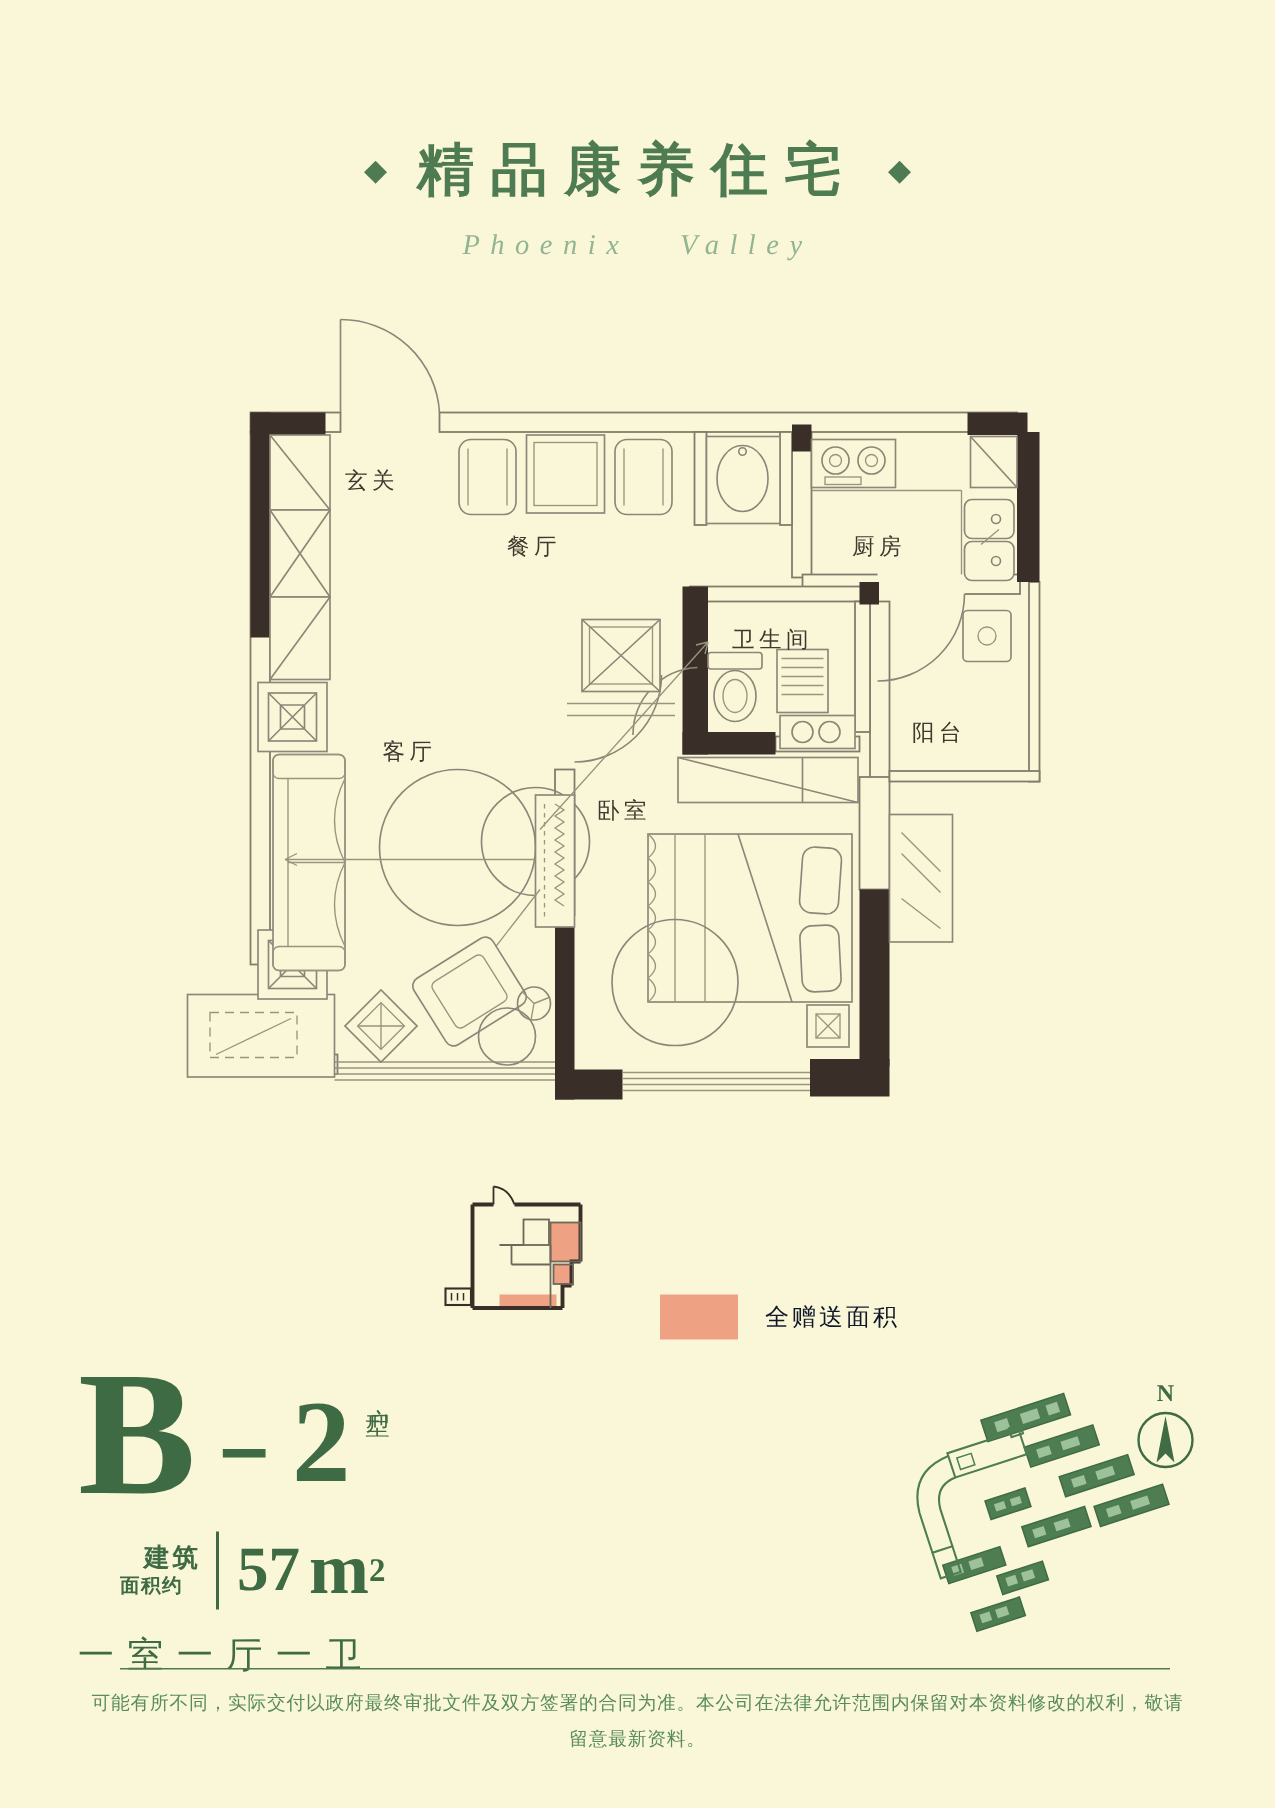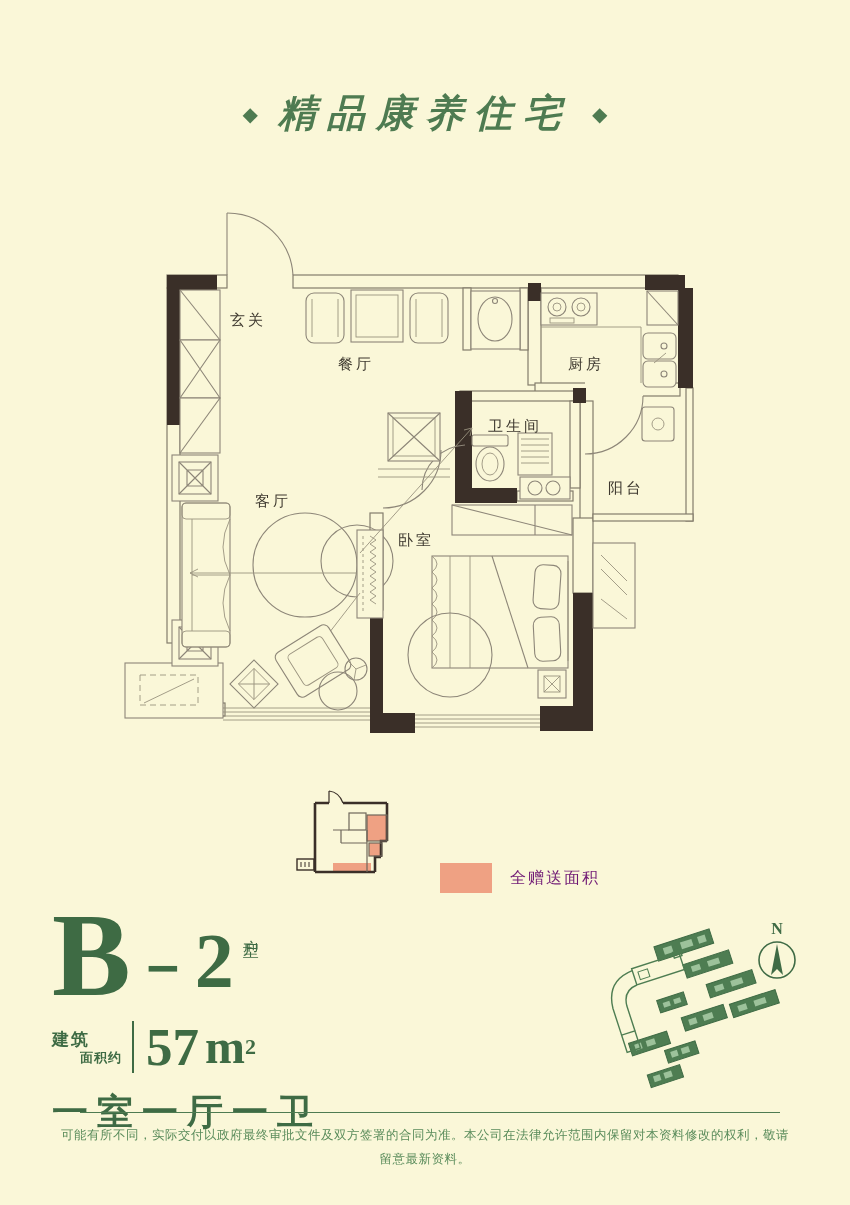--- a/index.html
+++ b/index.html
@@ -8,75 +8,76 @@
     background:#FAF7D8;
     font-family:"Liberation Sans", sans-serif;
   }
   .abs{position:absolute;}
   
   .header{left:0;top:88px;width:850px;text-align:center;}
   .title-row{display:flex;align-items:center;justify-content:center;gap:20px;}
   .diamond{font-size:20px;color:#4E7B51;}
   .main-title{
     font-family:"Liberation Serif", serif;
-    font-size:38px;font-weight:bold;color:#4E7B51;letter-spacing:11px;font-style:italic;
+    font-size:38px;font-weight:bold;color:#4E7B51;letter-spacing:11px;
   }
   .subtitle{
     margin-top:14px;
     font-family:"Liberation Serif", serif;font-style:italic;
     font-size:19px;color:#93B493;letter-spacing:7px;word-spacing:22px;
   }
   
   .plan-wrap{left:120px;top:203px;}
   svg text.room{
     font-family:"Liberation Sans", sans-serif;
     font-size:15px;fill:#3E392F;letter-spacing:3px;
   }
   .wall{fill:#3A2F28;stroke:none;}
   .wl{fill:#FAF7D8;stroke:#837C6C;stroke-width:1.2;}
   .ln{fill:none;stroke:#8D8678;stroke-width:1.1;}
   .lnf{fill:#FAF7D8;stroke:#8D8678;stroke-width:1.1;}
   .thin{fill:none;stroke:#9A937F;stroke-width:0.9;}
   
   .legend-row{left:440px;top:863px;display:flex;align-items:center;}
   .legend-swatch{width:52px;height:30px;background:#EFA183;}
-  .legend-label{margin-left:18px;font-size:16px;color:#701a75;letter-spacing:2px;}
+  .legend-label{margin-left:18px;font-size:16px;color:#0f172a;letter-spacing:2px;}
   
   .unit-block{left:52px;top:908px;width:300px;color:#3E6B44;}
   .type-row{display:flex;align-items:flex-start;}
   .type-letter{font-family:"Liberation Serif", serif;font-weight:bold;font-size:118px;line-height:0.82;}
   .type-sep{font-family:"Liberation Serif", serif;font-weight:bold;font-size:60px;line-height:1.0;margin:28px 2px 0 2px;}
   .type-number{font-family:"Liberation Serif", serif;font-weight:bold;font-size:78px;line-height:1.0;margin-top:14px;}
   .type-vertical{
     writing-mode:vertical-rl;text-orientation:upright;
     font-size:16px;letter-spacing:4px;margin:18px 0 0 6px;color:#3E6B44;
   }
   .area-row{display:flex;align-items:center;margin-top:16px;}
   .area-labels{text-align:left;line-height:1.25;}
-  .area-label1{font-size:17px;font-weight:bold;letter-spacing:2px;}
+  .area-label1{font-size:17px;font-weight:bold;letter-spacing:2px;margin-left:44px;}
   .area-label2{font-size:13px;font-weight:bold;letter-spacing:1px;margin-left:28px;}
   .area-divider{width:2px;height:52px;background:#3E6B44;margin:0 12px 0 10px;}
-  .area-value{font-family:"Liberation Serif", serif;font-weight:bold;font-size:53px;line-height:1;}
+  .area-value{font-family:"Liberation Serif", serif;font-weight:bold;font-size:42px;line-height:1;}
   .area-unit{font-family:"Liberation Serif", serif;font-weight:bold;font-size:48px;line-height:1;margin-left:6px;}
   .area-sup{font-family:"Liberation Serif", serif;font-weight:bold;font-size:22px;vertical-align:28px;}
-  .layout-text{margin-top:14px;font-size:36px;font-weight:bold;letter-spacing:9px;}
+  .layout-text{margin-top:14px;font-size:24px;font-weight:normal;letter-spacing:9px;}
   
   .rule{left:80px;top:1112px;width:700px;height:0;border-top:1.6px solid #4E7B51;}
   .disclaimer{left:55px;top:1124px;width:740px;text-align:center;
     font-size:12.5px;color:#5A8C5B;line-height:1.9;letter-spacing:0.5px;}
 </style>
 </head>
 <body>
 
 <div class="abs header">
   <div class="title-row">
     <span class="diamond">◆</span>
     <span class="main-title">精品康养住宅</span>
     <span class="diamond">◆</span>
   </div>
+  <div class="subtitle">Phoenix Valley</div>
 </div>
 
 <div class="abs plan-wrap">
 <svg width="590" height="545" viewBox="0 0 590 545">
 
   <g>
     <rect class="wl" x="47" y="72" width="60" height="13"></rect>
     <rect class="wl" x="173" y="72" width="385" height="13"></rect>
     <rect class="wl" x="47" y="85" width="13" height="355"></rect>
     <rect class="wl" x="60" y="440" width="13" height="70"></rect>

